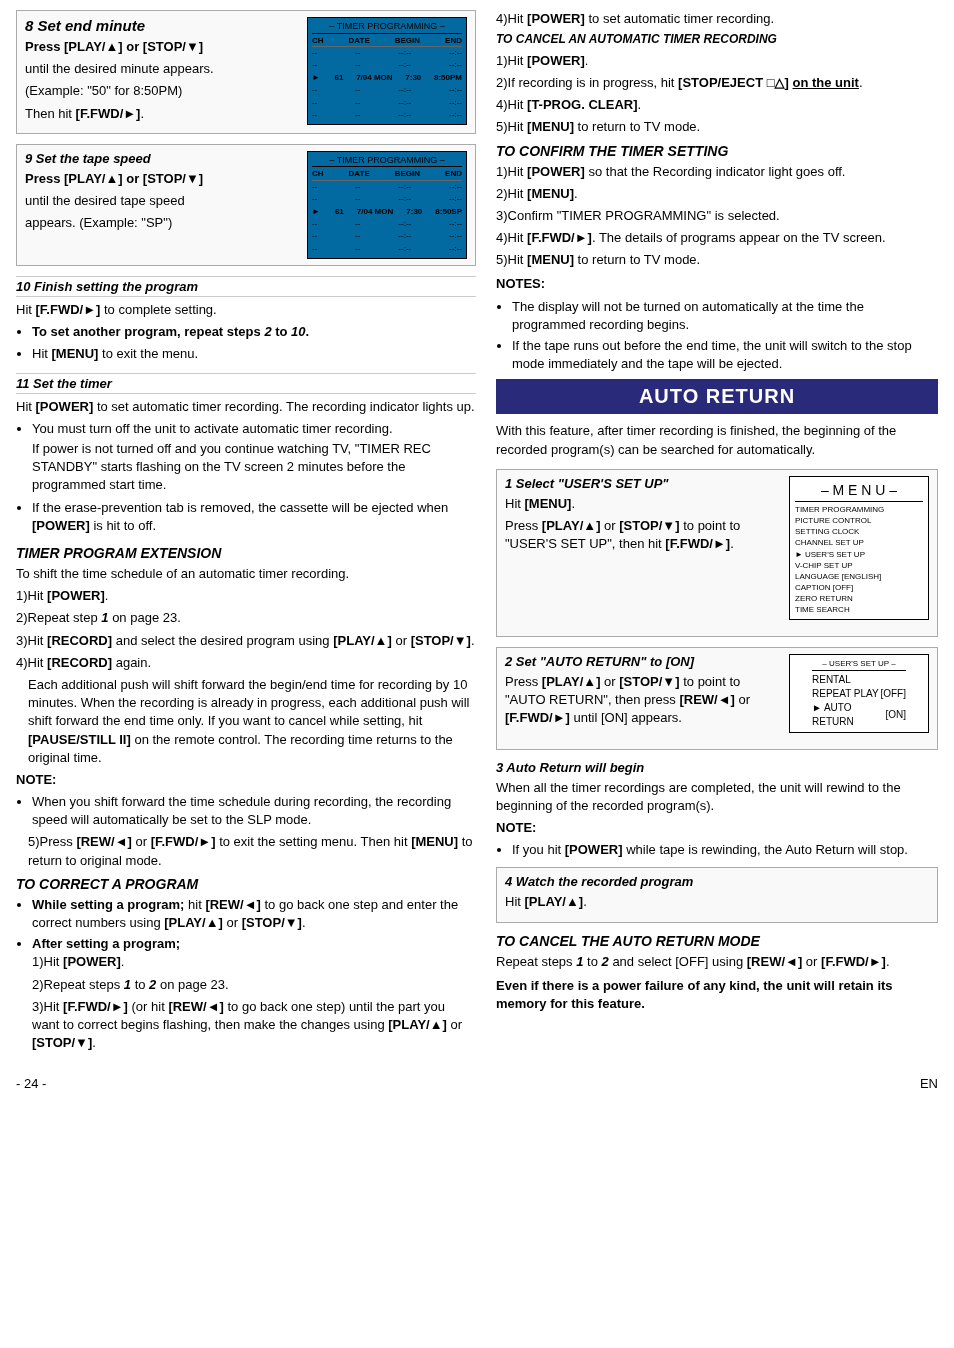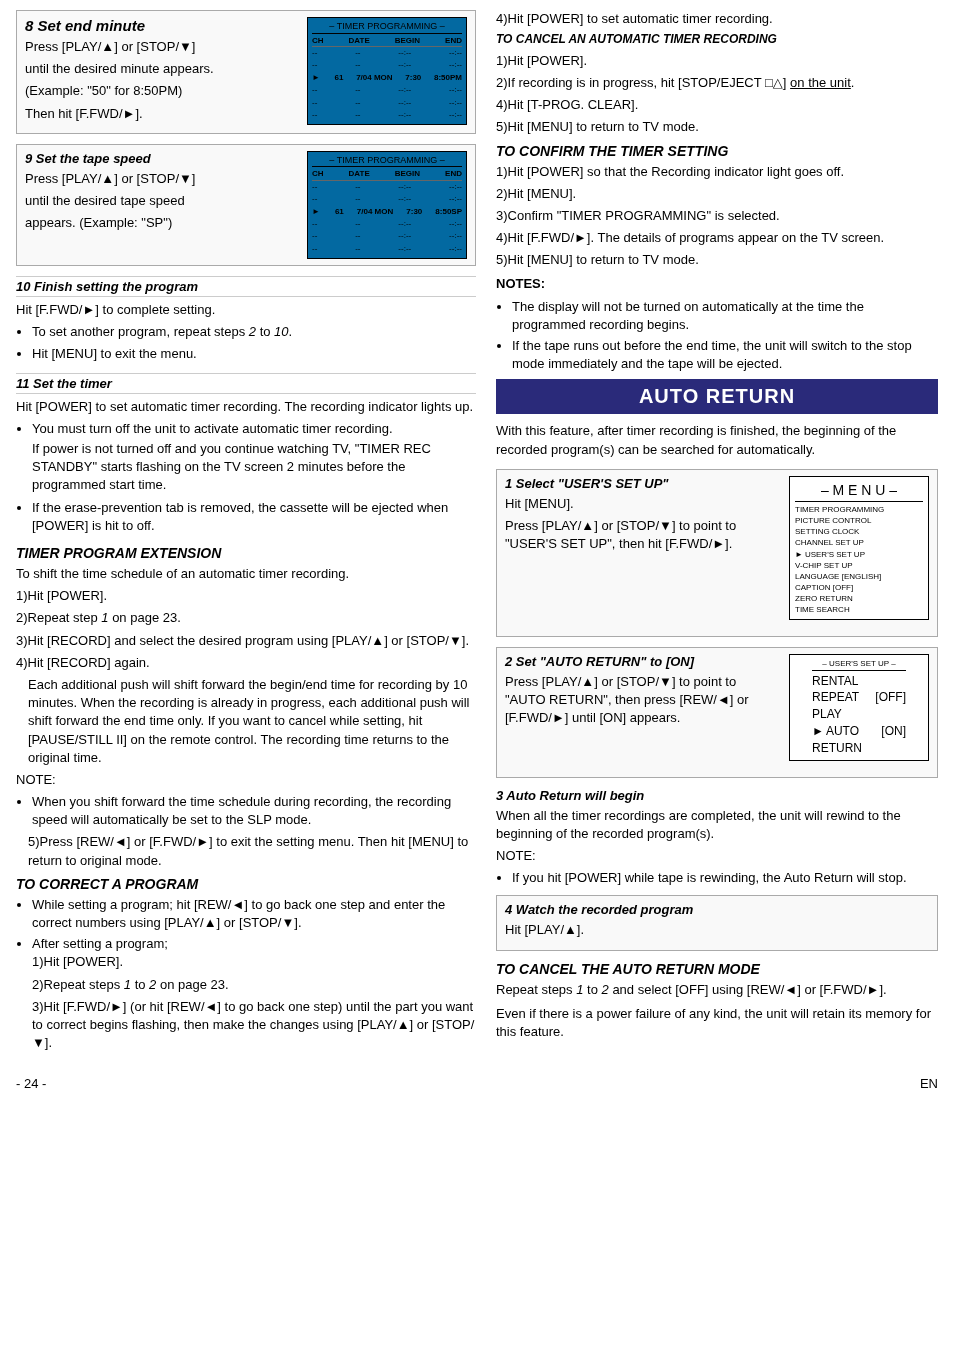--- a/index.html
+++ b/index.html
@@ -59,21 +59,21 @@
       border-top: 1px solid #ccc;
       border-bottom: 1px solid #ccc;
       padding: 2px 0;
       margin-bottom: 4px;
     }
 
     p { margin-bottom: 4px; line-height: 1.4; }
     ul { margin-left: 16px; margin-bottom: 4px; }
     ul li { margin-bottom: 3px; line-height: 1.4; }
 
-    b { font-weight: normal; }
+    b { font-weight: bold; }
     .underline { text-decoration: underline; }
 
     
     .timer-table {
       border: 1px solid #000;
       font-size: 9px;
       padding: 3px 4px;
       width: 160px;
       flex-shrink: 0;
       background: #0369a1;
@@ -162,22 +162,23 @@
     }
     .user-setup-display .us-header {
       text-align: center;
       border-bottom: 1px solid #000;
       margin-bottom: 2px;
       font-size: 8px;
     }
     .us-row {
       display: flex;
       justify-content: space-between;
-      font-size: 12px;
+      font-size: 10px;
       line-height: 1.4;
+      align-items: center;
     }
     .us-row .arrow { margin-right: 2px; }
     .page-footer {
       display: flex;
       justify-content: space-between;
       margin-top: 20px;
     }
 
     .notes-section {
       margin-top: 6px;

